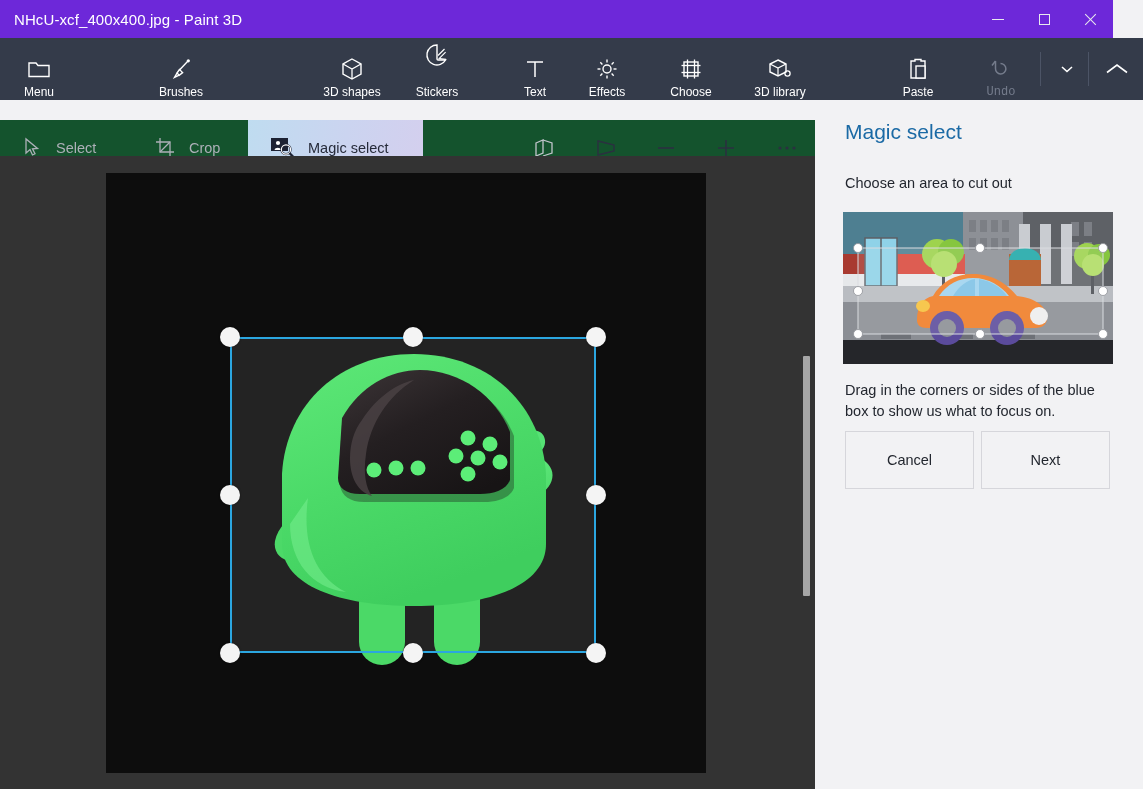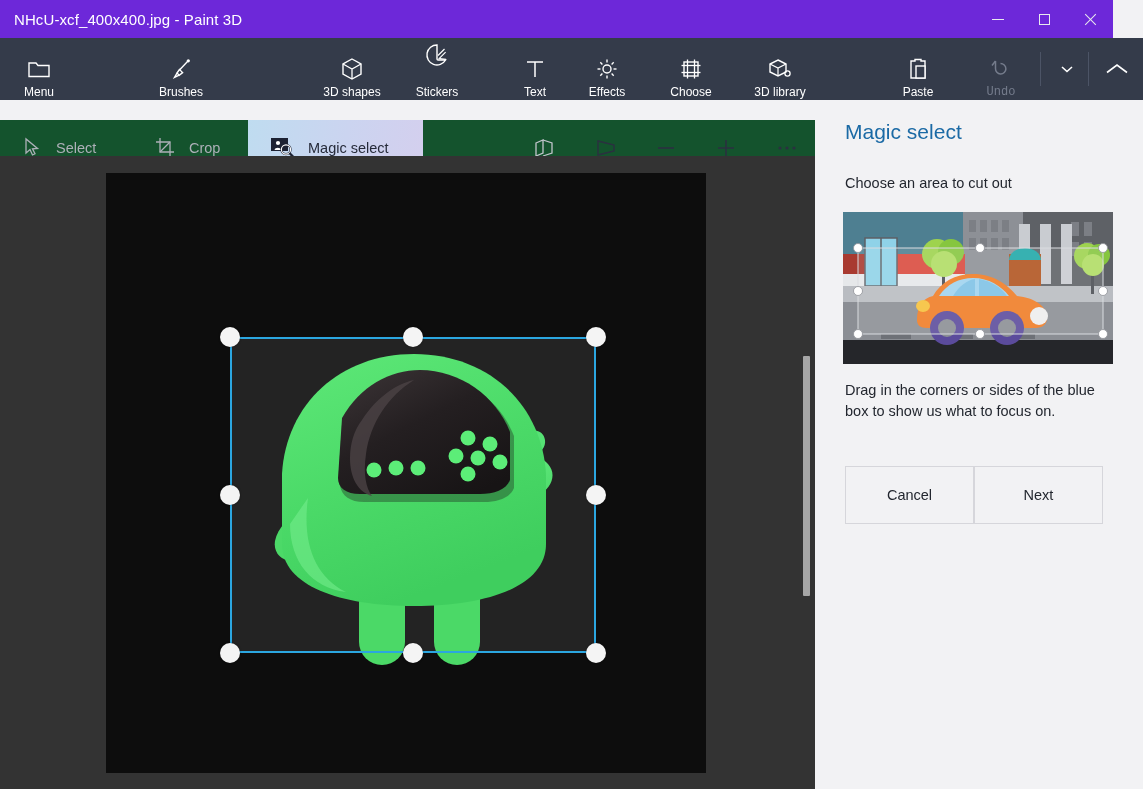--- a/index.html
+++ b/index.html
@@ -117,21 +117,21 @@
     font-size: 14.5px; color: #23272f;
   }
   .illus {
     position: absolute; left: 28px; top: 112px; width: 270px; height: 152px;
     overflow: hidden; background: #6f7279;
   }
   .panel-desc {
     position: absolute; left: 30px; top: 280px; width: 268px;
     font-size: 14.5px; color: #23272f; line-height: 21px;
   }
-  .btnrow { position: absolute; left: 30px; top: 366px; display: flex; }
+  .btnrow { position: absolute; left: 30px; top: 331px; display: flex; gap: 7px; }
   .pbtn {
     width: 129px; height: 58px; background: #f2f2f4; border: 1px solid #d6d6db;
     font-size: 14.5px; color: #23272f; font-family: "Liberation Sans", sans-serif;
     cursor: pointer;
   }
 </style>
 </head>
 <body>
 
 <div class="app">

